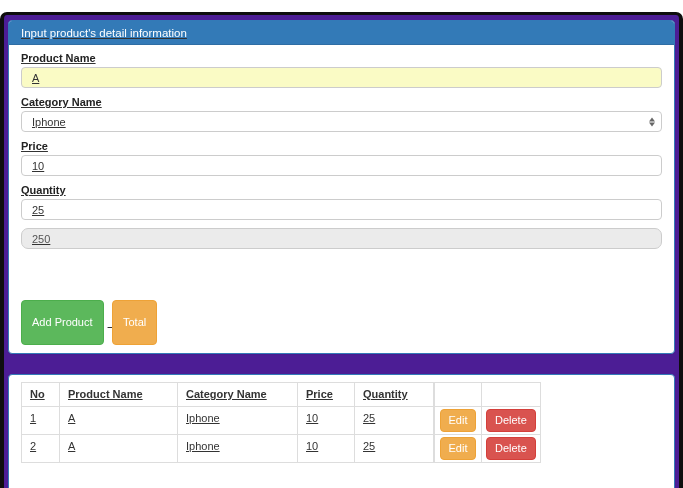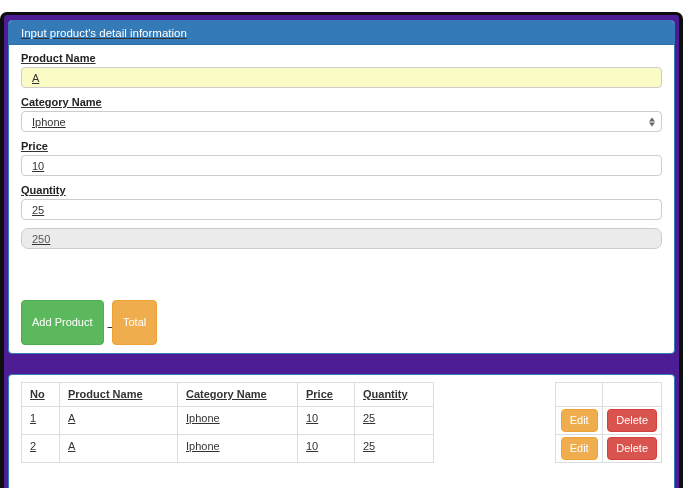--- a/index.html
+++ b/index.html
@@ -107,21 +107,20 @@
   .btn-orange { background: #f0ad4e; border-color: #eea236; }
   .btn-red    { background: #d9534f; border-color: #d43f3a; }
   .form-actions { margin-top: 51px; }
   .form-actions .btn { margin-right: 4px; }
 
   .panel-gap { height: 20px; }
 
   
   .table-area {
     display: flex;
-    justify-content: space-between;
     align-items: flex-start;
     margin-bottom: 20px;
   }
   table { border-collapse: collapse; font-size: 11px; }
   .data-table td, .data-table th,
   .action-table td, .action-table th {
     border: 1px solid #ddd;
     text-align: left;
     vertical-align: top;
     padding: 5px 8px;

